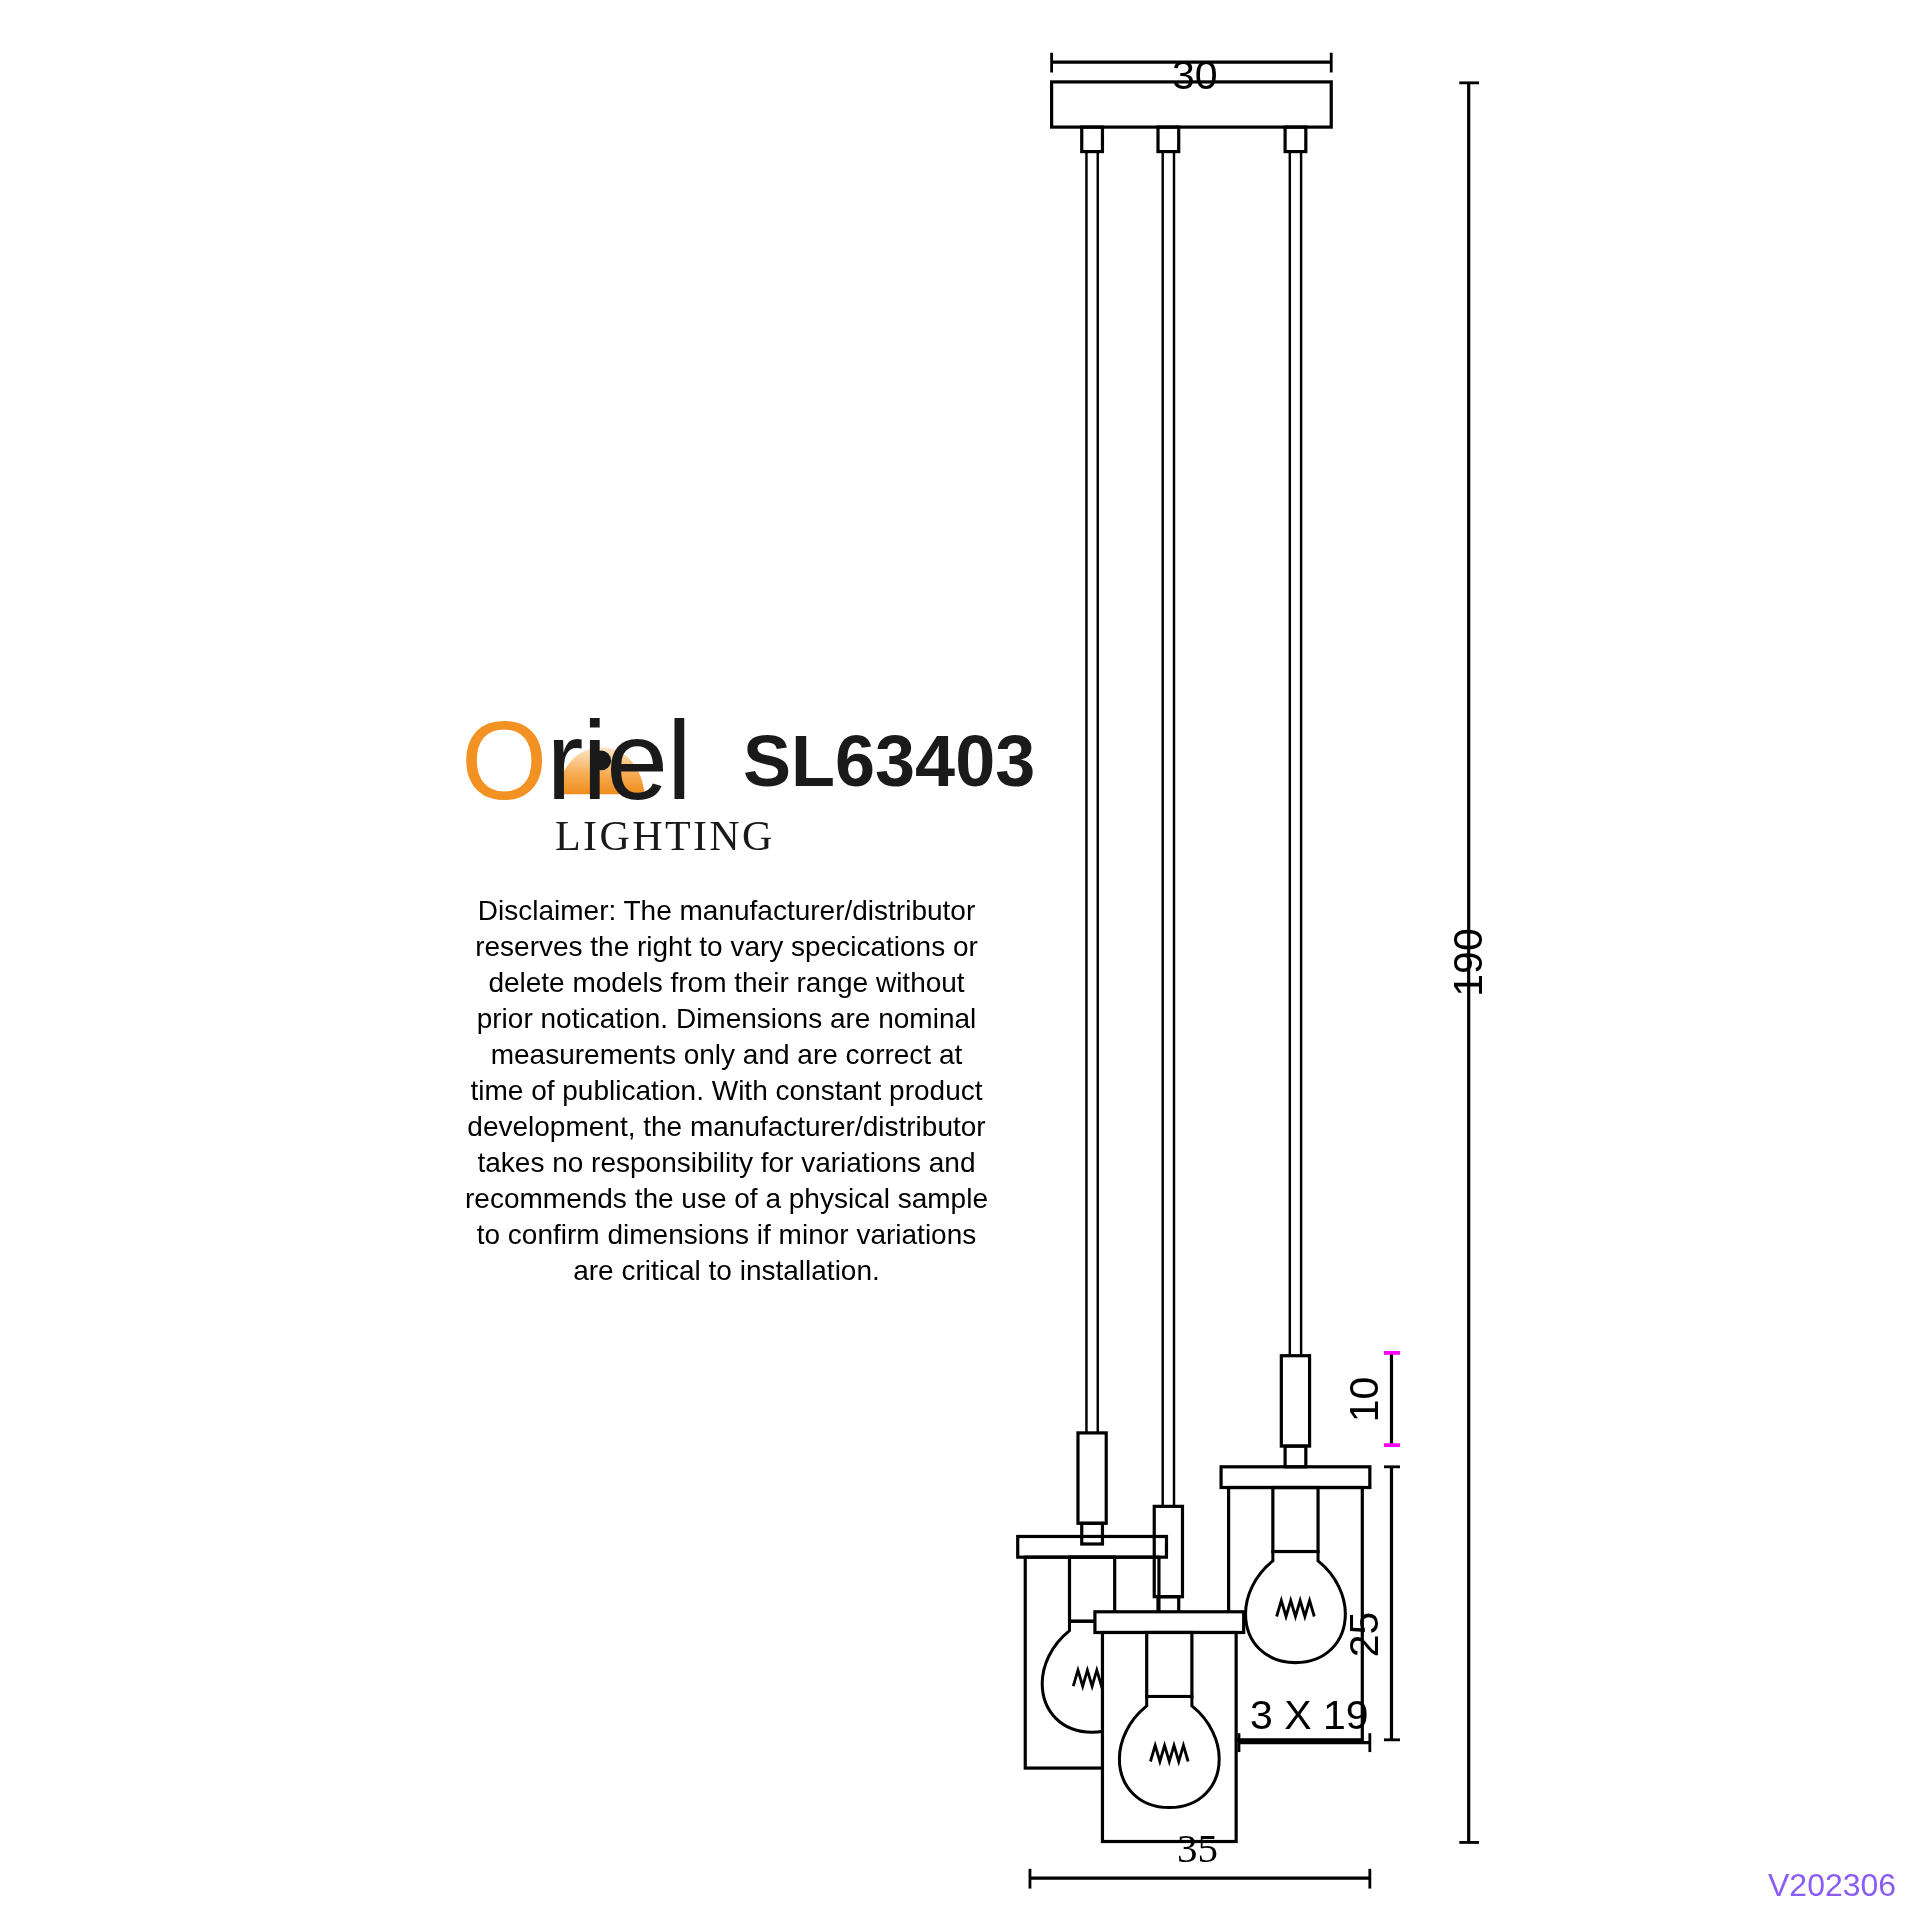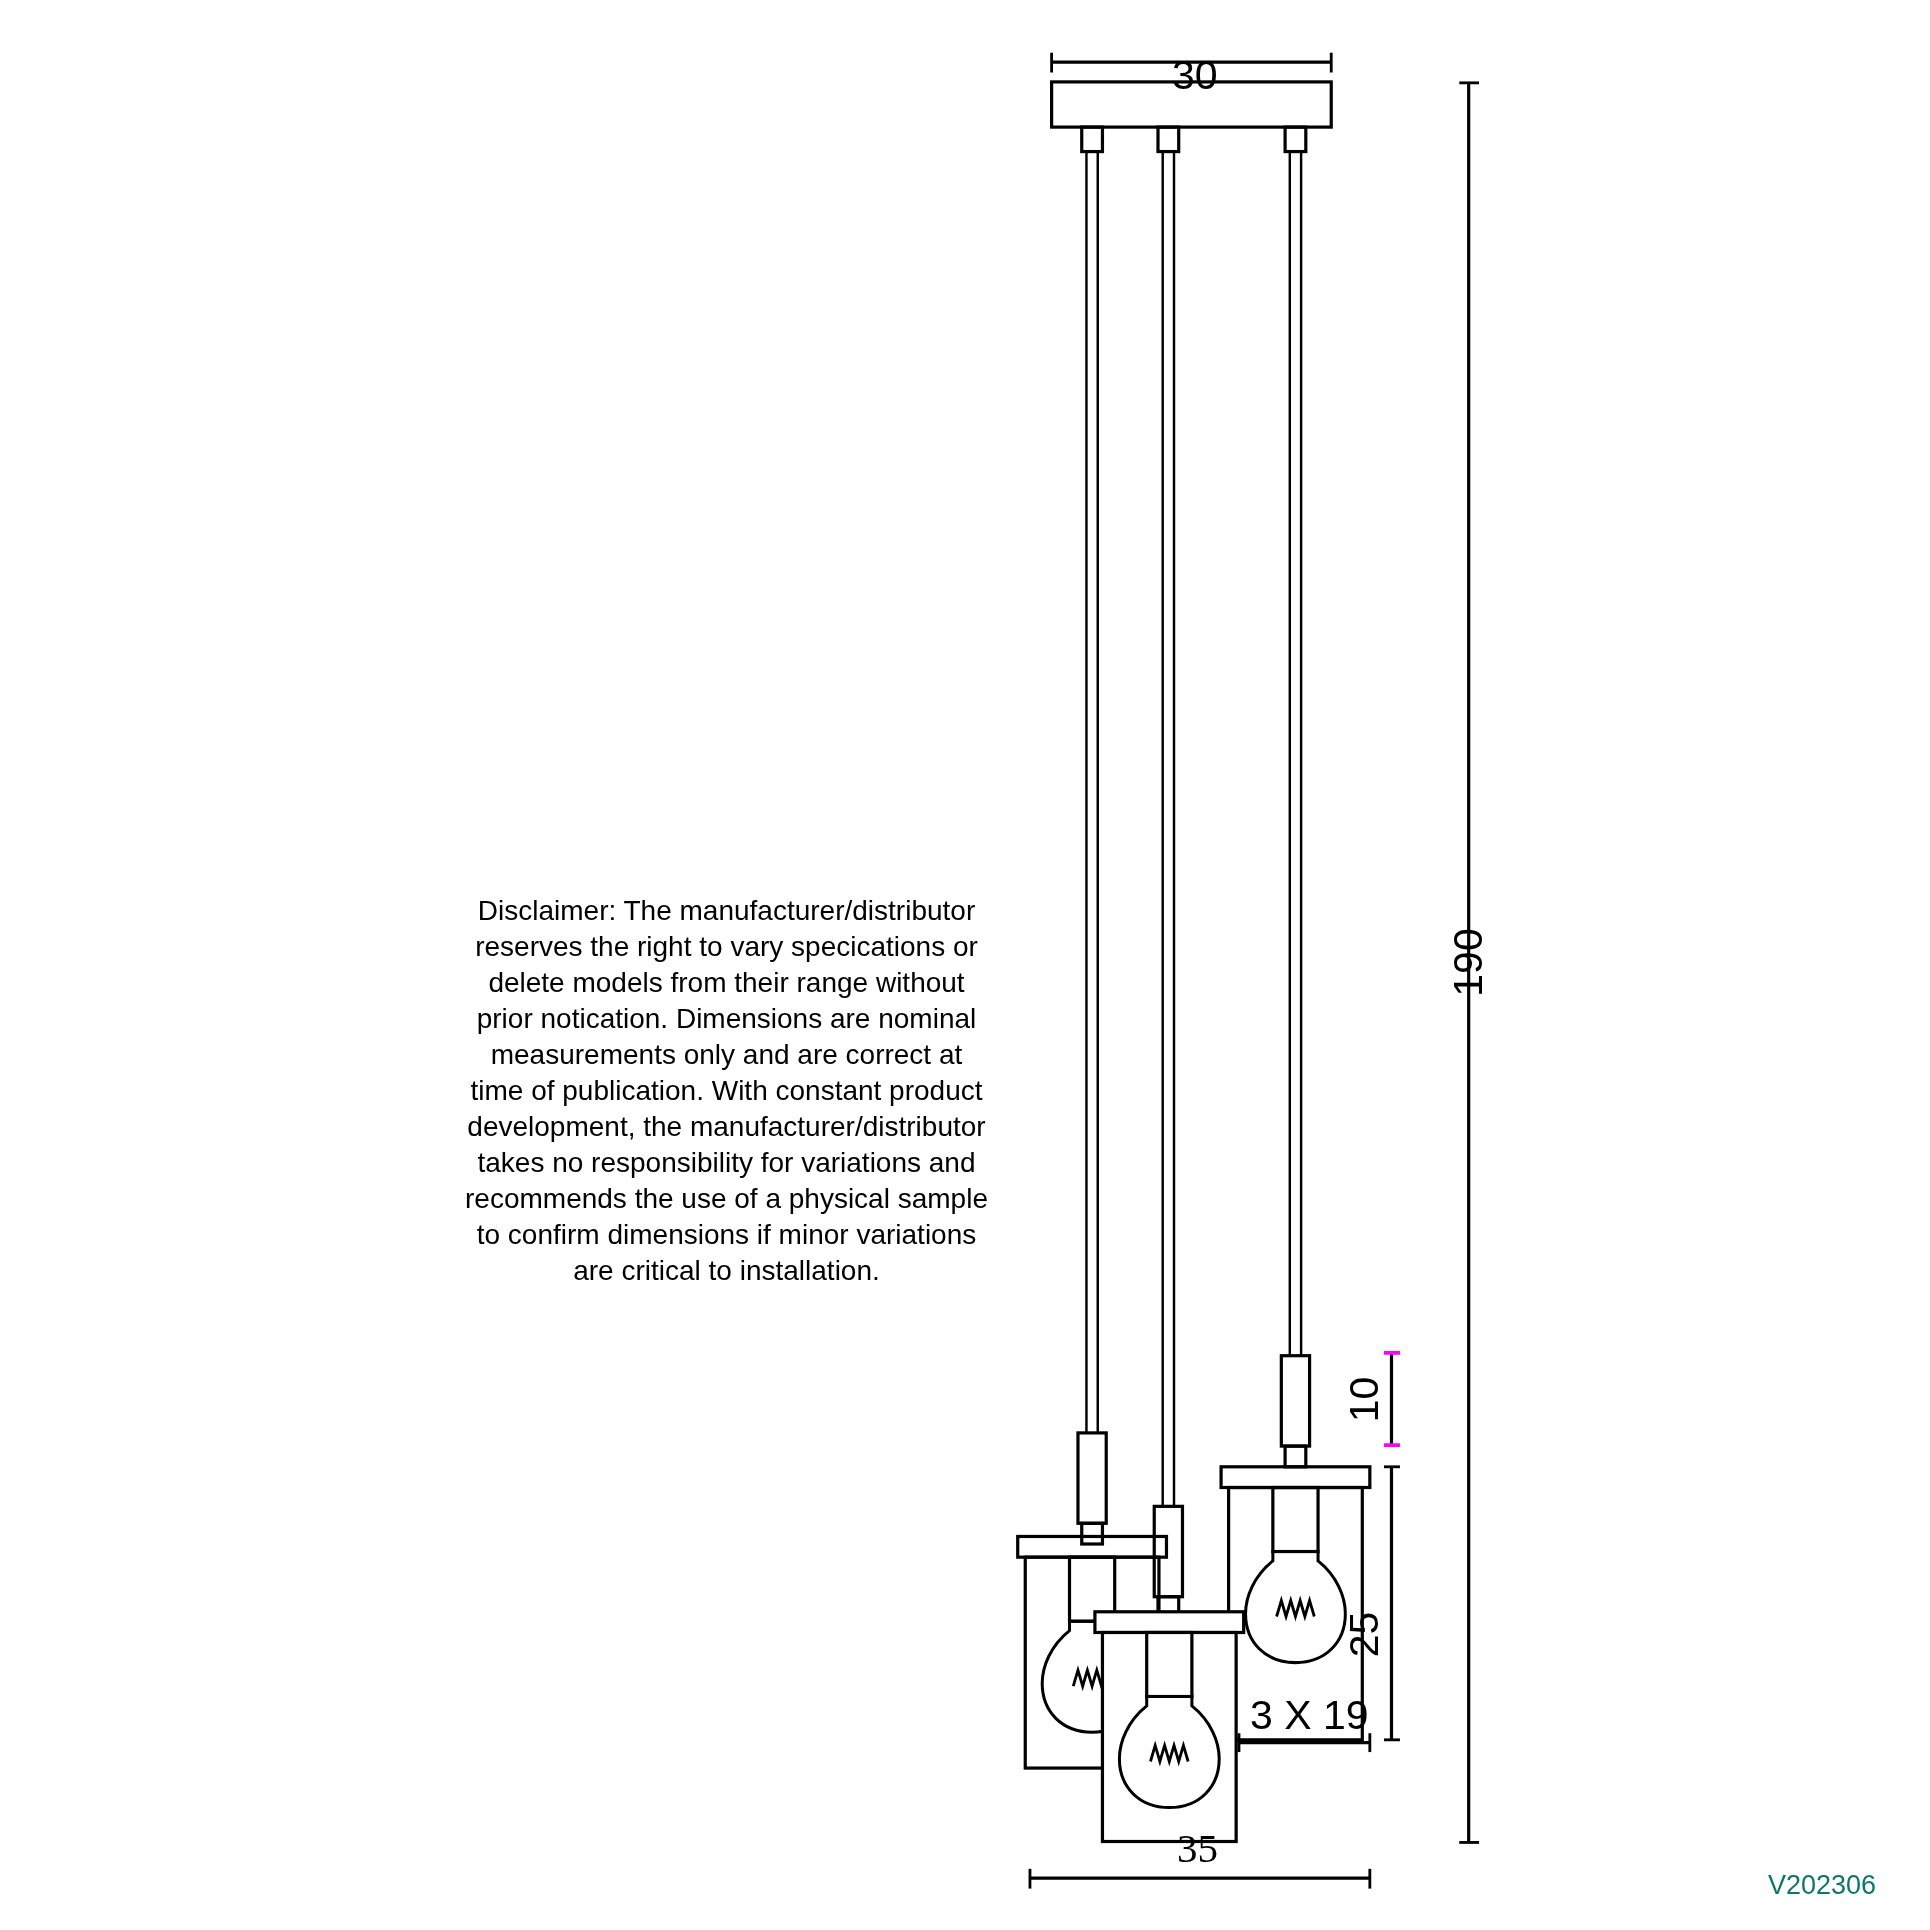--- a/index.html
+++ b/index.html
@@ -101,23 +101,23 @@
     white-space: nowrap;
   }
   .dim-label.rot {
     transform-origin: 50% 50%;
     transform: rotate(-90deg);
   }
   .version-code {
     position: absolute;
     left: 1768px;
     top: 1869px;
-    font-size: 27px;
+    font-size: 32px;
     line-height: 32px;
-    color: #0f766e;
+    color: #8b5cf6;
     white-space: nowrap;
   }
 </style>
 </head>
 <body>
 
 <div id="page">
 
   <svg id="drawing" viewBox="0 0 2050 2050" xmlns="http://www.w3.org/2000/svg">
     <defs>
@@ -237,20 +237,42 @@
 
       <g>
         <line x1="1094" y1="1995" x2="1455" y2="1995"></line>
         <line x1="1094" y1="1985" x2="1094" y2="2006" stroke-width="3"></line>
         <line x1="1455" y1="1985" x2="1455" y2="2006" stroke-width="3"></line>
       </g>
 
     </g>
   </svg>
 
+  <div class="brand-block">
+
+    <svg class="brand-logo" viewBox="0 0 270 170" xmlns="http://www.w3.org/2000/svg">
+      <path d="M 103 46 L 195 46 C 193 74 175 96 149 96 C 123 96 105 74 103 46 Z" fill="url(#sg2)" transform="rotate(180 149 71)"></path>
+      <defs>
+        <linearGradient id="sg2" x1="0" y1="1" x2="0" y2="0">
+          <stop offset="0%" stop-color="#FDE8CB"></stop>
+          <stop offset="55%" stop-color="#F7AD55"></stop>
+          <stop offset="100%" stop-color="#EE8C1B"></stop>
+        </linearGradient>
+      </defs>
+      <circle cx="149" cy="60" r="10.5" fill="#1a1a1a"></circle>
+    </svg>
+
+    <div class="brand-wordmark">
+      <span class="o-letter">O</span><span class="riel-letters">riel</span>
+    </div>
+
+    <div class="brand-sub">LIGHTING</div>
+
+    <div class="model-code">SL63403</div>
+  </div>
 
   <div class="disclaimer">Disclaimer: The manufacturer/distributor reserves the right to vary specications or delete models from their range without prior notication. Dimensions are nominal measurements only and are correct at time of publication. With constant product development, the manufacturer/distributor takes no responsibility for variations and recommends the use of a physical sample to confirm dimensions if minor variations are critical to installation.</div>
 
   <div class="dim-label" style="left:1172px; top:11.3px;margin-top:44px;">30</div>
 
   <div class="dim-label rot" style="left:1412px; top:942px; width:113px; text-align:center;">190</div>
 
   <div class="dim-label rot" style="left:1322px; top:1379px; width:85px; text-align:center;">10</div>
 
   <div class="dim-label rot" style="left:1322px; top:1614px; width:85px; text-align:center;">25</div>

